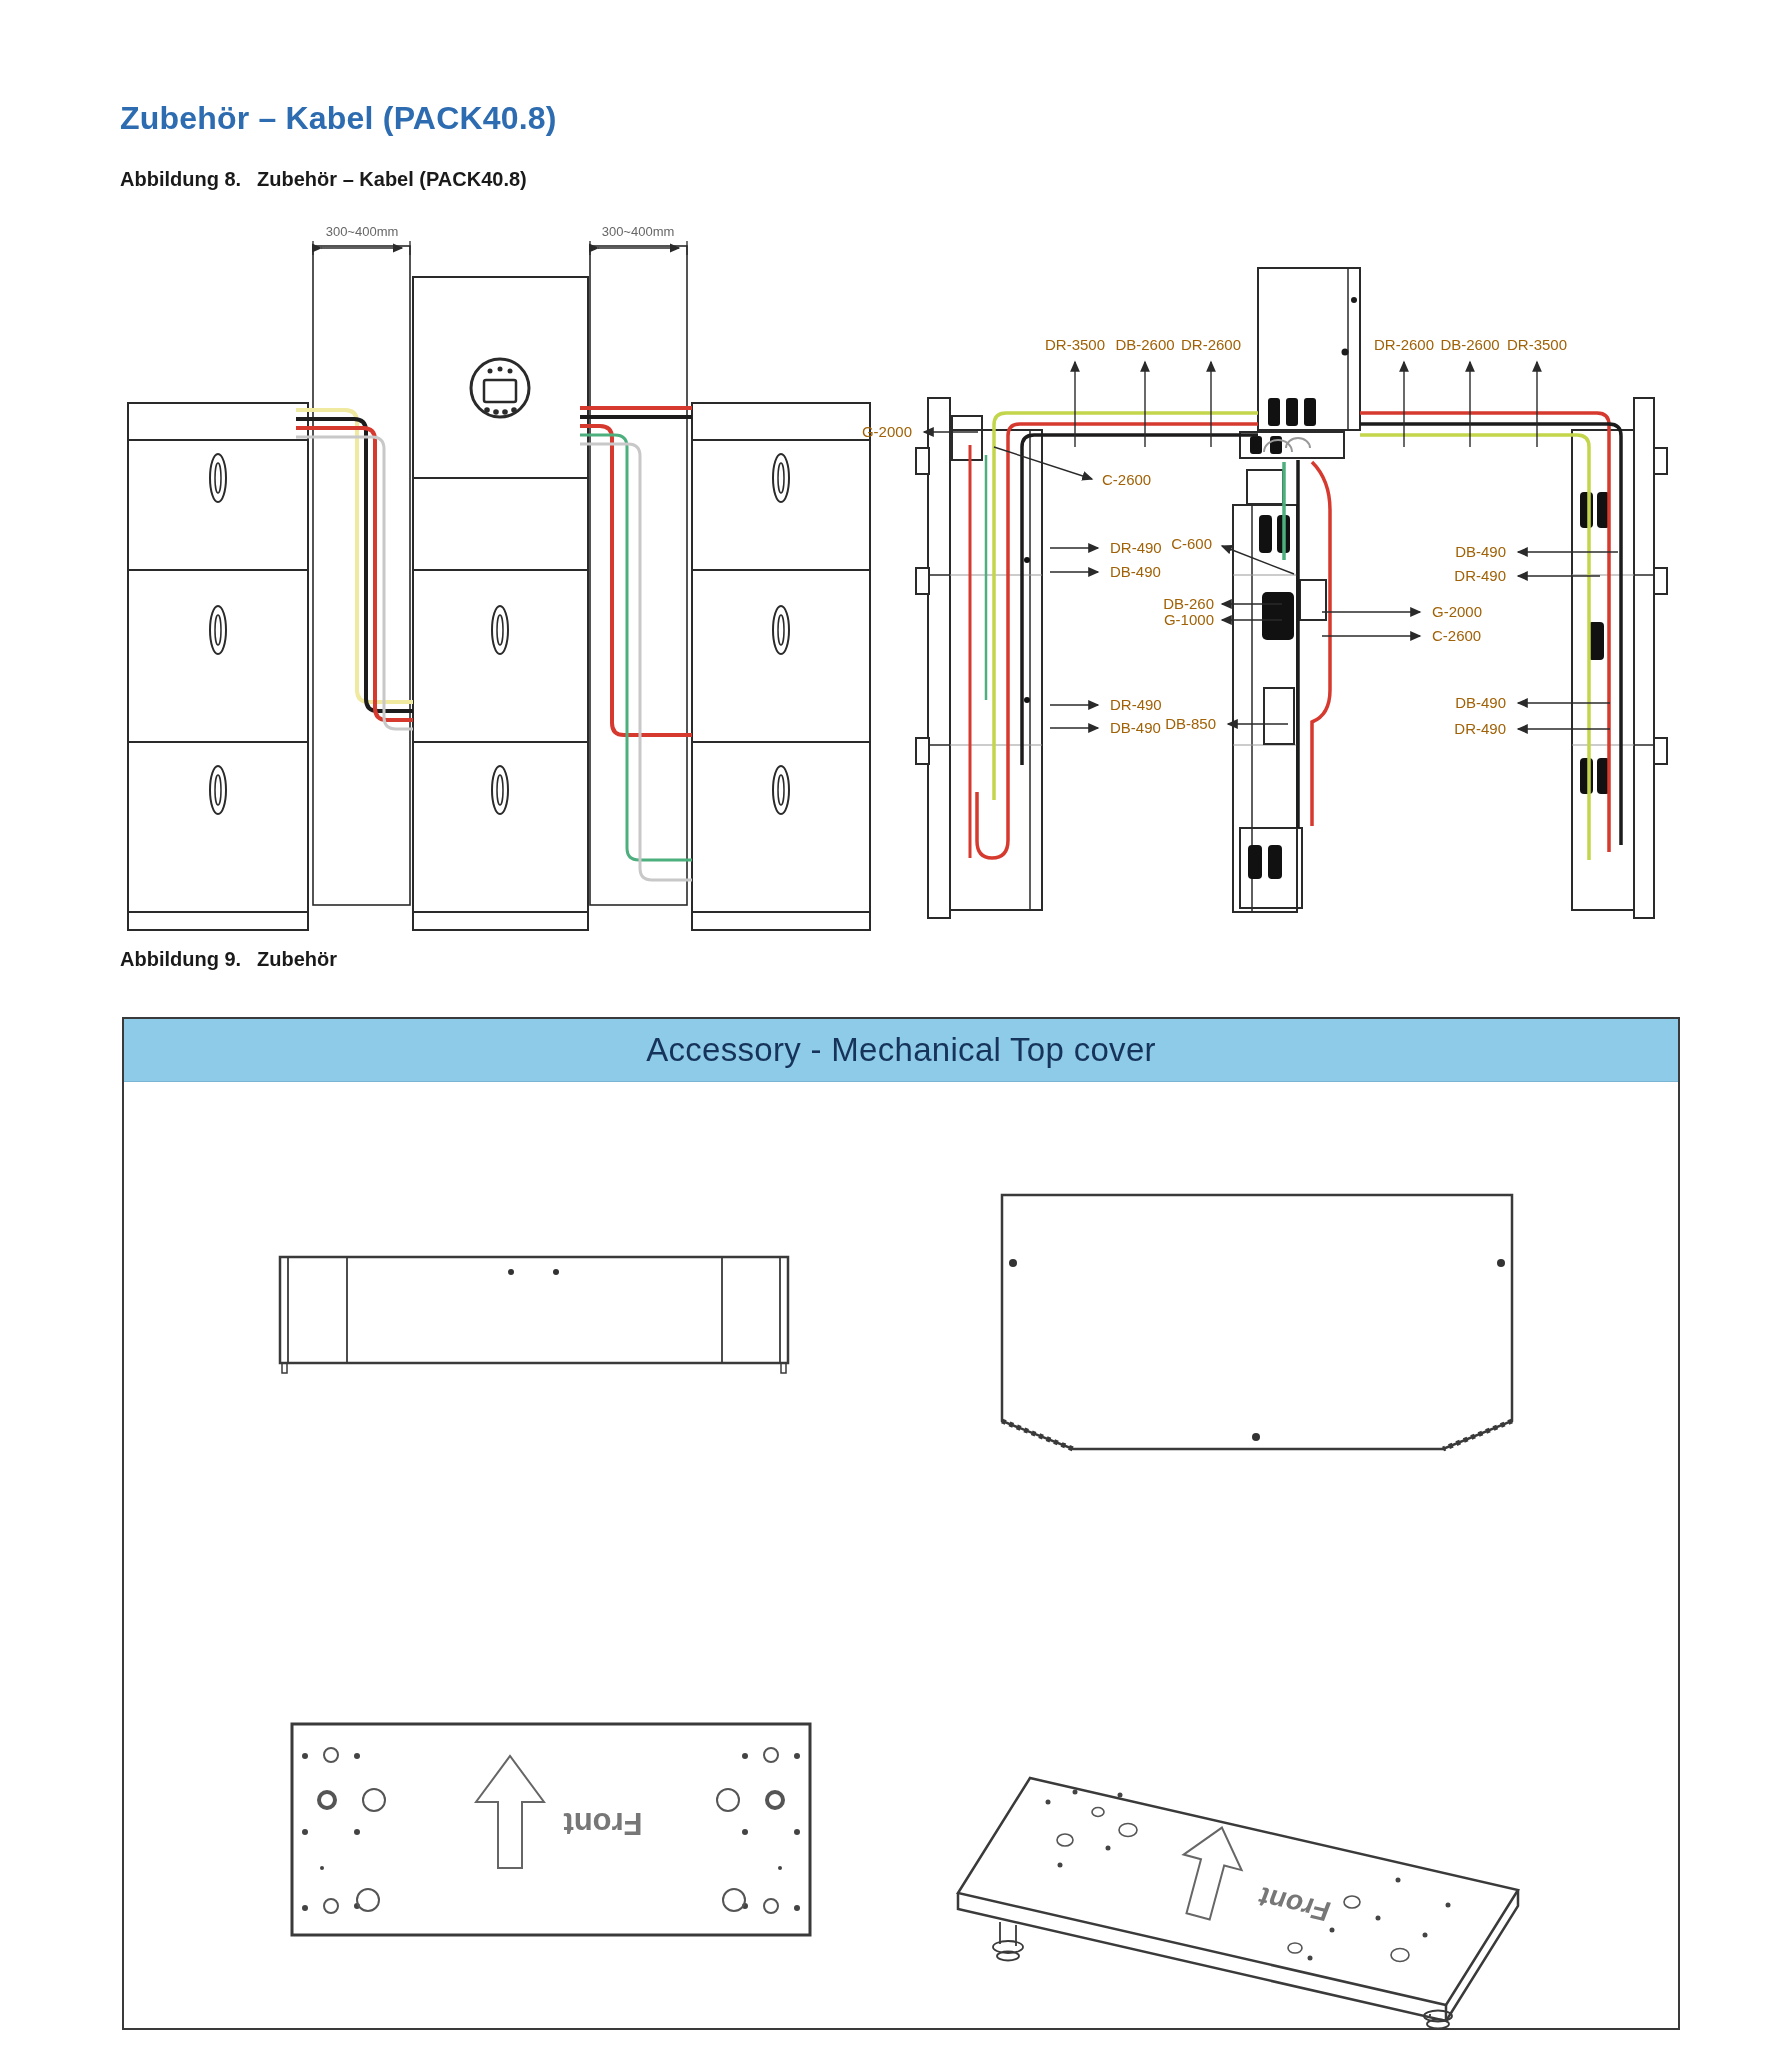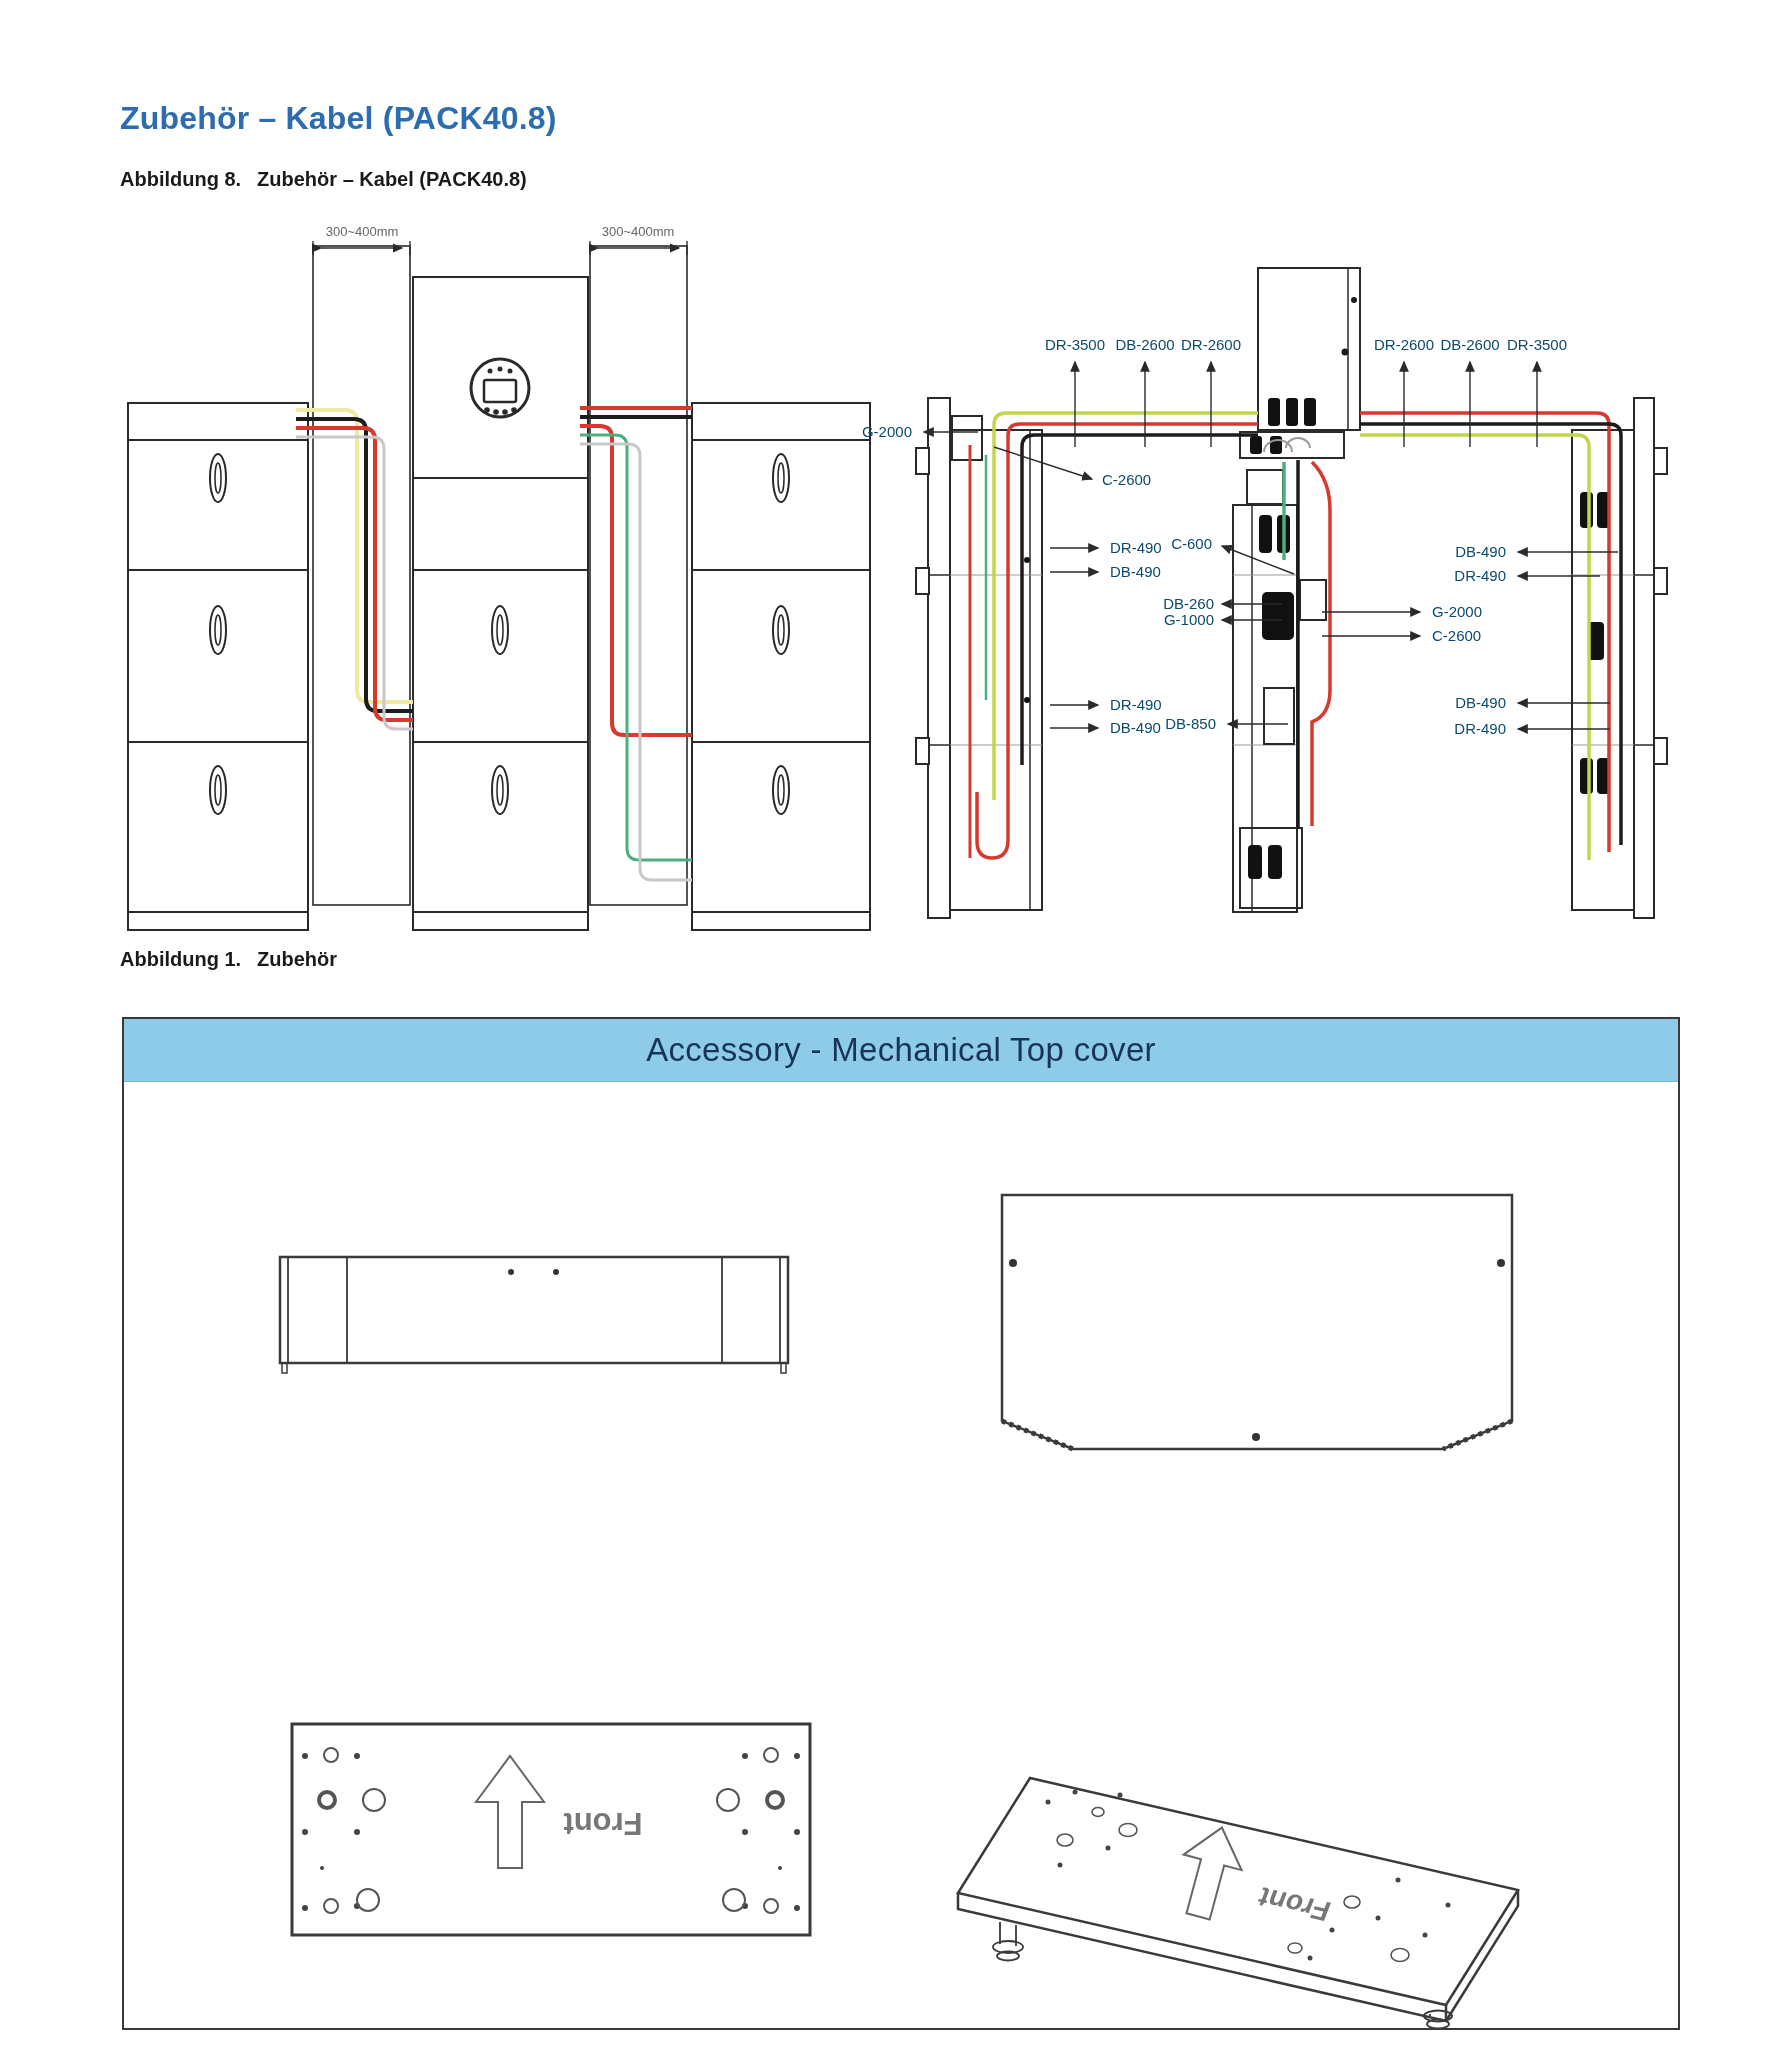--- a/index.html
+++ b/index.html
@@ -4,21 +4,21 @@
 <style>
   html,body{margin:0;padding:0;width:1788px;height:2048px;background:#ffffff;
     font-family:"Liberation Sans",sans-serif;overflow:hidden;position:relative;}
   .abs{position:absolute;}
   #heading{left:120px;top:100px;font-size:32px;font-weight:bold;color:#2d6cb0;letter-spacing:.2px;}
   .caption{font-size:20px;font-weight:bold;color:#1a1a1a;}
   .caption .cap-label{margin-right:16px;}
   #fig8-caption{left:120px;top:168px;}
   #fig9-caption{left:120px;top:948px;}
   svg{position:absolute;left:0;top:0;}
-  .cl{position:absolute;font-size:15px;color:#0c4a6e;white-space:nowrap;line-height:18px;}
+  .cl{position:absolute;font-size:15px;color:#a16207;white-space:nowrap;line-height:18px;}
   .cl-r{text-align:right;}
   .cl-c{transform:translateX(-50%);}
   .dim{position:absolute;font-size:13px;color:#666;transform:translateX(-50%);white-space:nowrap;}
   #acc-box{left:122px;top:1017px;width:1554px;height:1009px;border:2px solid #3a3a3a;background:#fff;}
   .banner{position:absolute;left:0;width:100%;height:62px;background:#8ecbe9;
     display:flex;align-items:center;justify-content:center;
     font-size:33px;font-weight:normal;color:#16345a;letter-spacing:.3px;}
   #banner-top{top:0;border-bottom:1px solid #79b4d4;}
   #banner-bottom{top:513px;border-top:1px solid #79b4d4;border-bottom:1px solid #79b4d4;}
   .front-flat{position:absolute;left:548px;top:1797px;width:110px;height:44px;
@@ -249,21 +249,21 @@
 <div class="cl" style="left:1432px;top:627px;">C-2600</div>
 <div class="cl cl-r" style="left:1424px;top:543px;width:82px;">DB-490</div>
 <div class="cl cl-r" style="left:1424px;top:567px;width:82px;">DR-490</div>
 <div class="cl" style="left:1110px;top:696px;">DR-490</div>
 <div class="cl" style="left:1110px;top:719px;">DB-490</div>
 <div class="cl cl-r" style="left:1140px;top:715px;width:76px;">DB-850</div>
 <div class="cl cl-r" style="left:1424px;top:694px;width:82px;">DB-490</div>
 <div class="cl cl-r" style="left:1424px;top:720px;width:82px;">DR-490</div>
 
 <div class="abs caption" id="fig9-caption">
-  <span class="cap-label">Abbildung 1.</span><span>Zubehör</span>
+  <span class="cap-label">Abbildung 9.</span><span>Zubehör</span>
 </div>
 
 <div class="abs" id="acc-box">
   <div class="banner" id="banner-top">Accessory - Mechanical Top cover</div>
 </div>
 
 <svg id="acc-svg" width="1788" height="968" viewBox="0 1080 1788 968" style="top:1080px;">
 
   <g fill="none" stroke="#3a3a3a" stroke-width="2.5">
     <rect x="280" y="1257" width="508" height="106"></rect>

